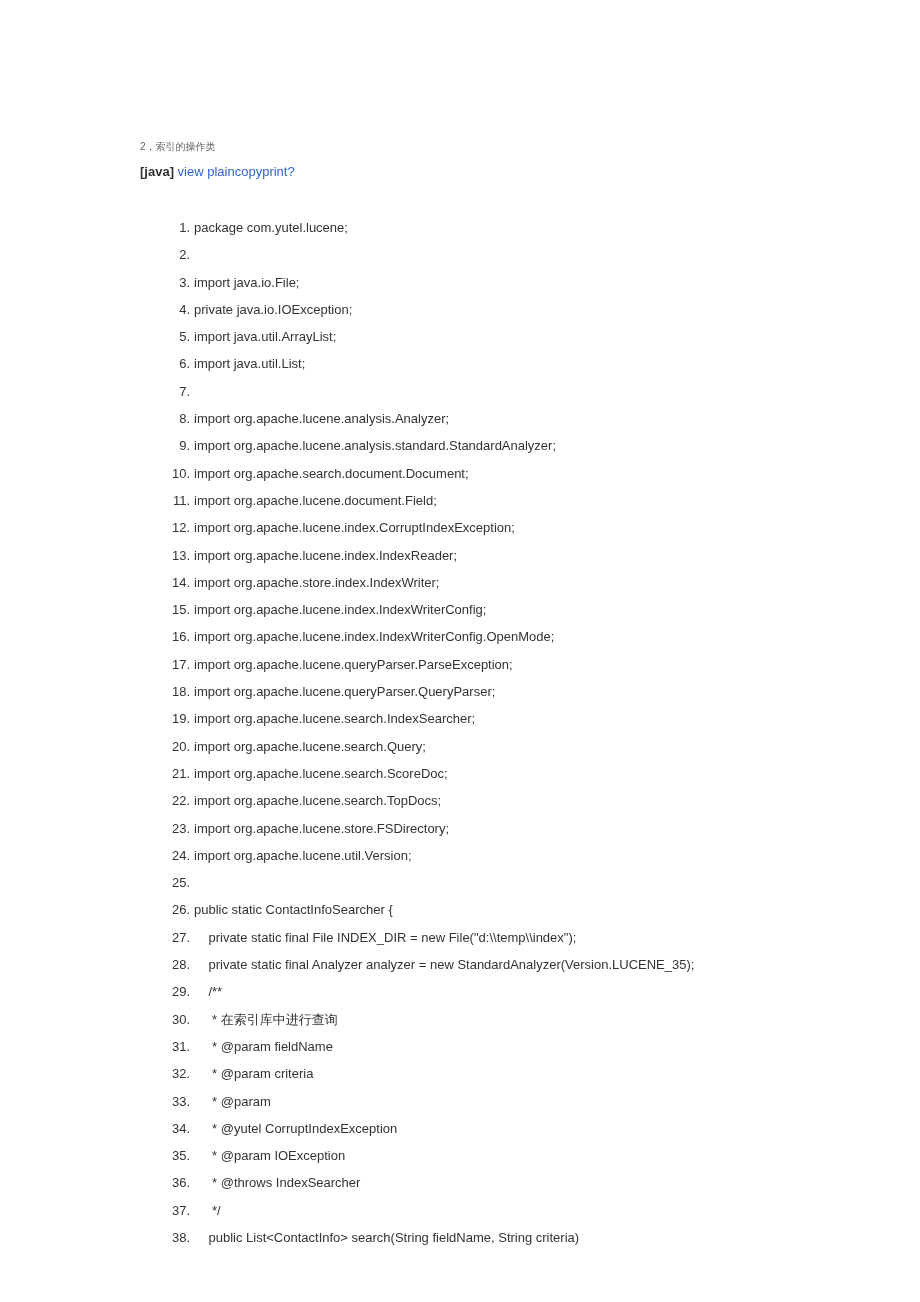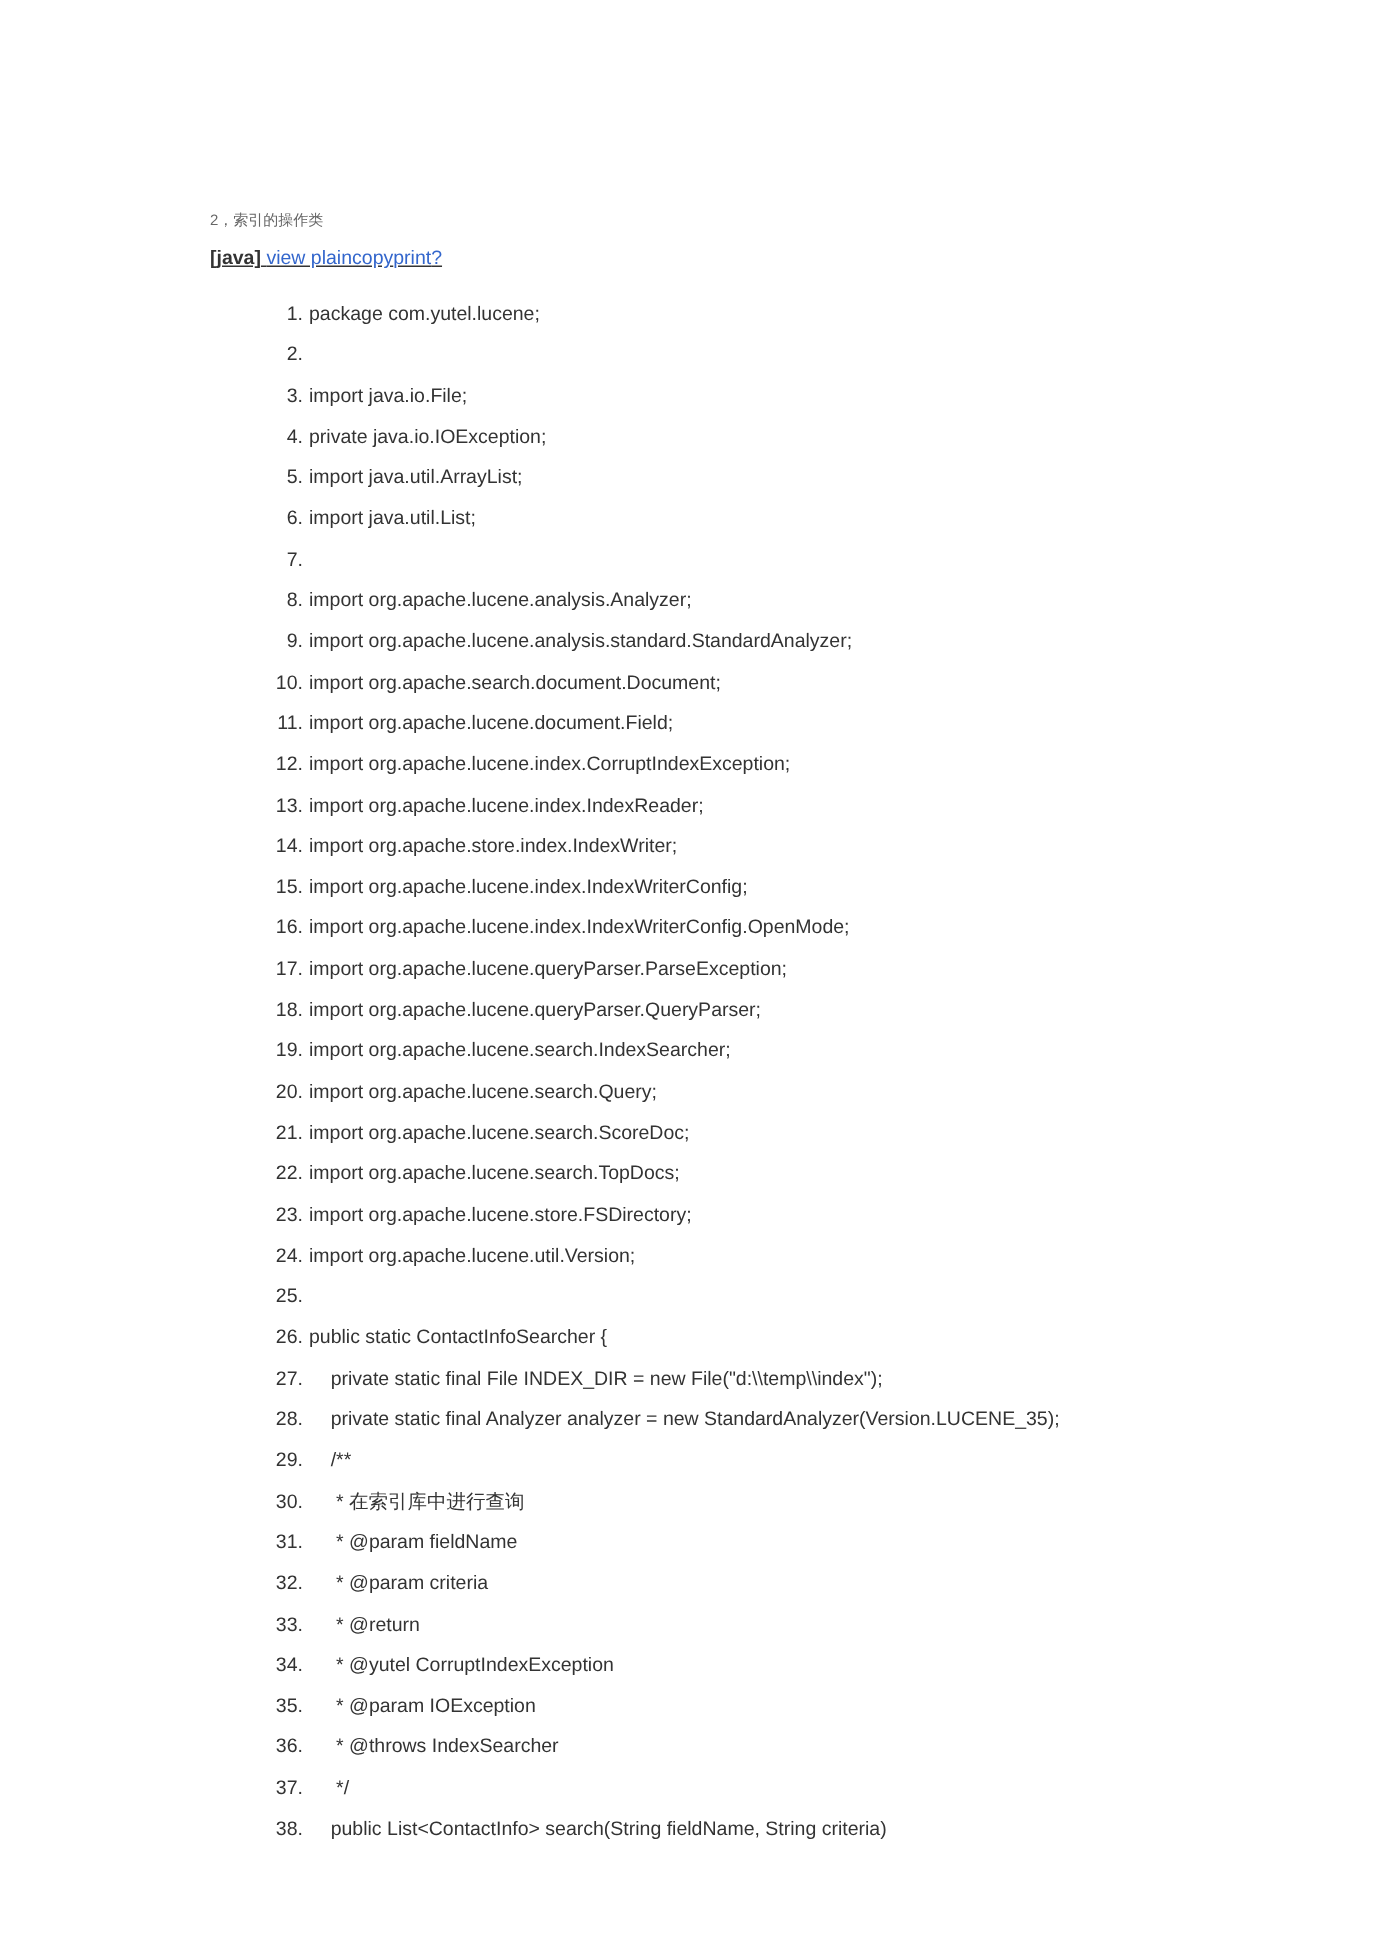--- a/index.html
+++ b/index.html
@@ -11,35 +11,34 @@
     padding: 140px 140px 60px 140px;
     width: 920px;
     box-sizing: border-box;
   }
   .title-line {
     color: #666;
     font-size: 10px;
     margin-bottom: 10px;
   }
   .header-line {
-    margin-bottom: 16px;
+    margin-bottom: 35px;
     font-size: 13px;
-    text-decoration: underline;
   }
   .header-line .lang {
     font-weight: bold;
     color: #333;
   }
   .header-line a {
     color: #3366cc;
     text-decoration: none;
   }
   ol.code {
     list-style: none;
-    margin: 16px;
+    margin: 4px;
     padding: 0 0 0 50px;
     counter-reset: line;
   }
   ol.code li {
     counter-increment: line;
     position: relative;
     font-size: 13px;
     line-height: 2.1;
     color: #333;
     white-space: pre;
@@ -91,19 +90,19 @@
     <li>import org.apache.lucene.store.FSDirectory;  </li>
     <li>import org.apache.lucene.util.Version;  </li>
     <li>  </li>
     <li>public static ContactInfoSearcher {  </li>
     <li>    private static final File INDEX_DIR = new File("d:\\temp\\index");  </li>
     <li>    private static final Analyzer analyzer = new StandardAnalyzer(Version.LUCENE_35);  </li>
     <li>    /** </li>
     <li>     * 在索引库中进行查询 </li>
     <li>     * @param fieldName </li>
     <li>     * @param criteria </li>
-    <li>     * @return </li>
+    <li>     * @param </li>
     <li>     * @yutel CorruptIndexException </li>
     <li>     * @param IOException </li>
     <li>     * @throws IndexSearcher </li>
     <li>     */  </li>
     <li>    public List&lt;ContactInfo&gt; search(String fieldName, String criteria)  </li>
   </ol>
 
 </body></html>

